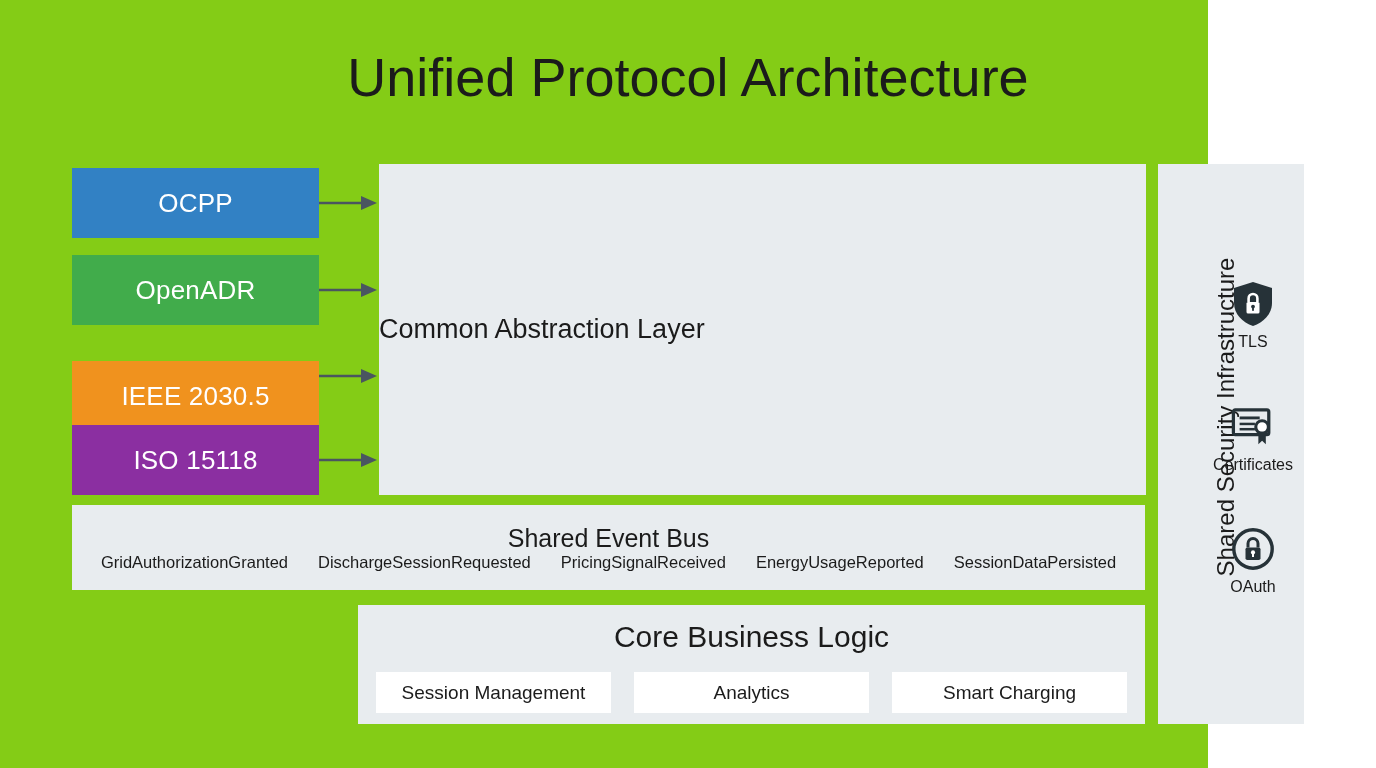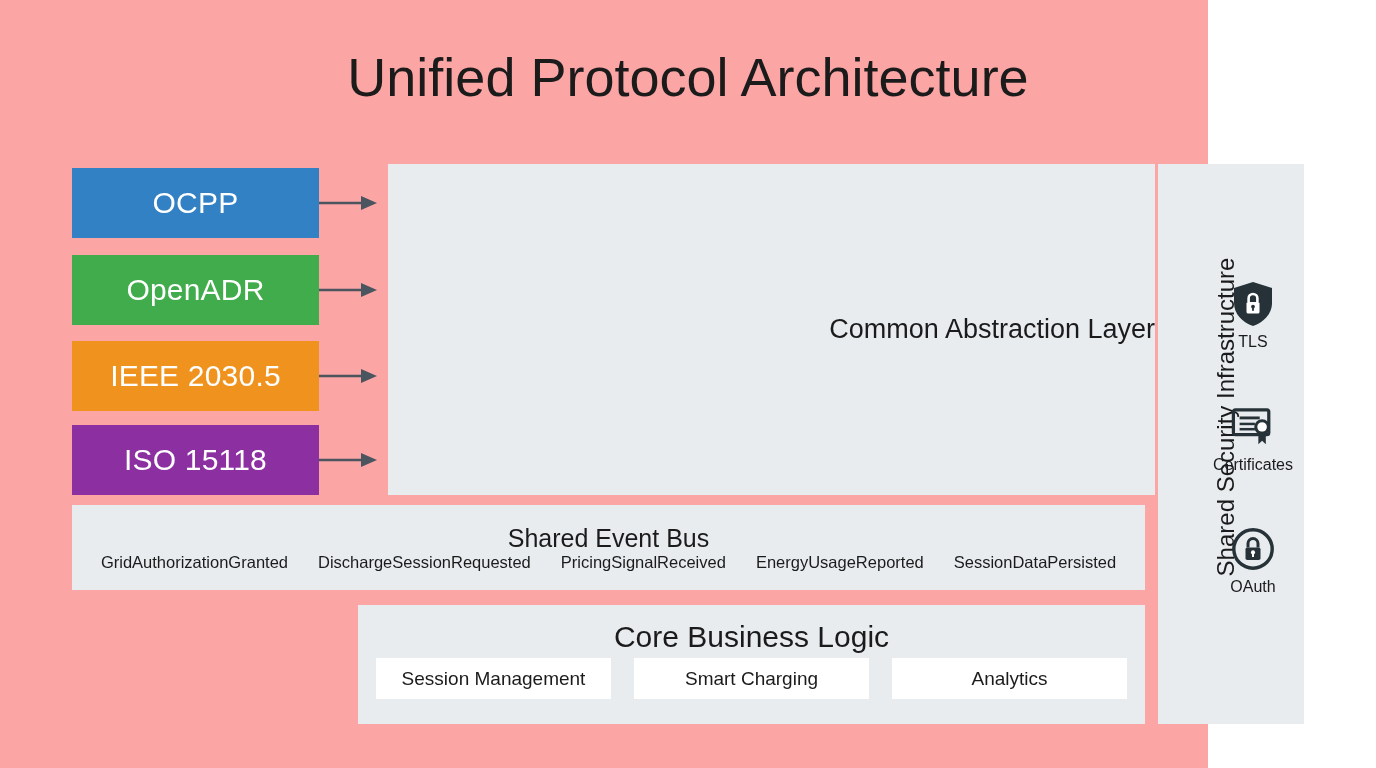--- a/index.html
+++ b/index.html
@@ -9,21 +9,21 @@
     height: 768px;
     background: #ffffff;
     font-family: "Liberation Sans", sans-serif;
     overflow: hidden;
   }
 
   #canvas {
     position: relative;
     width: 1208px;
     height: 768px;
-    background: #fca5a5;
+    background: #84cc16;
   }
 
   
   .page-title {
     position: absolute;
     left: 0;
     top: 48px;
     width: 1376px;
     text-align: center;
     font-size: 54px;
@@ -36,21 +36,21 @@
   
   .protocol-box {
     position: absolute;
     left: 72px;
     width: 247px;
     height: 70px;
     display: flex;
     align-items: center;
     justify-content: center;
     color: #ffffff;
-    font-size: 30px;
+    font-size: 26px;
     font-weight: 400;
     letter-spacing: .2px;
   }
   .protocol-box.p0 { top: 168px; }
   .protocol-box.p1 { top: 255px; }
   .protocol-box.p2 { top: 341px; }
   .protocol-box.p3 { top: 425px; }
 
   
   .arrow {
@@ -62,28 +62,28 @@
   }
   .arrow.a0 { top: 194px; }
   .arrow.a1 { top: 281px; }
   .arrow.a2 { top: 367px; }
   .arrow.a3 { top: 451px; }
   .arrow svg { display: block; }
 
   
   .abstraction-layer {
     position: absolute;
-    left: 388px;
+    left: 379px;
     top: 164px;
     width: 767px;
     height: 331px;
     background: #e8ecef;
     display: flex;
     align-items: center;
-    justify-content: flex-end;
+    justify-content: flex-start;
   }
   .abstraction-layer .cal-label {
     font-size: 27px;
     color: #1b1b1b;
     font-weight: 400;
   }
 
   
   .event-bus {
     position: absolute;
@@ -130,21 +130,21 @@
     align-items: center;
   }
   .core-logic .cl-title {
     font-size: 30px;
     color: #1b1b1b;
     margin-top: 15px;
   }
   .core-logic .cl-cards {
     display: flex;
     gap: 23px;
-    margin-top: 4px;
+    margin-top: 18px;
     align-items: flex-end;
   }
   .core-logic .cl-card {
     width: 235px;
     height: 41px;
     background: #ffffff;
     display: flex;
     align-items: center;
     justify-content: center;
     font-size: 19px;
@@ -209,21 +209,21 @@
 <div id="canvas">
 
   <div class="page-title">Unified Protocol Architecture</div>
 
   <div class="protocol-box p0" style="background: rgb(50, 129, 196);">
     <span>OCPP</span>
   </div>
   <div class="protocol-box p1" style="background: rgb(65, 172, 75);">
     <span>OpenADR</span>
   </div>
-  <div class="protocol-box p2" style="background: rgb(240, 146, 30);">
+  <div class="protocol-box p2" style="background: rgb(240, 146, 30); margin-top: 20px;">
     <span>IEEE 2030.5</span>
   </div>
   <div class="protocol-box p3" style="background: rgb(139, 47, 161);">
     <span>ISO 15118</span>
   </div>
 
   <div class="arrow a0">
     <svg width="60" height="18" viewBox="0 0 60 18">
       <line x1="0" y1="9" x2="44" y2="9" stroke="#4a5560" stroke-width="2.6"></line>
       <polygon points="42,2 58,9 42,16" fill="#4a5560"></polygon>
@@ -263,24 +263,24 @@
     </div>
   </div>
 
   <div class="core-logic">
     <div class="cl-title">Core Business Logic</div>
     <div class="cl-cards">
       <div class="cl-card">
         <span>Session Management</span>
       </div>
       <div class="cl-card">
+        <span>Analytics</span>
+      </div>
+      <div class="cl-card">
         <span>Smart Charging</span>
-      </div>
-      <div class="cl-card">
-        <span>Analytics</span>
       </div>
     </div>
   </div>
 
   <div class="security-panel">
     <div class="sp-title">Shared Security Infrastructure</div>
 
     <div class="security-items">
 
       <div class="security-item s0">

